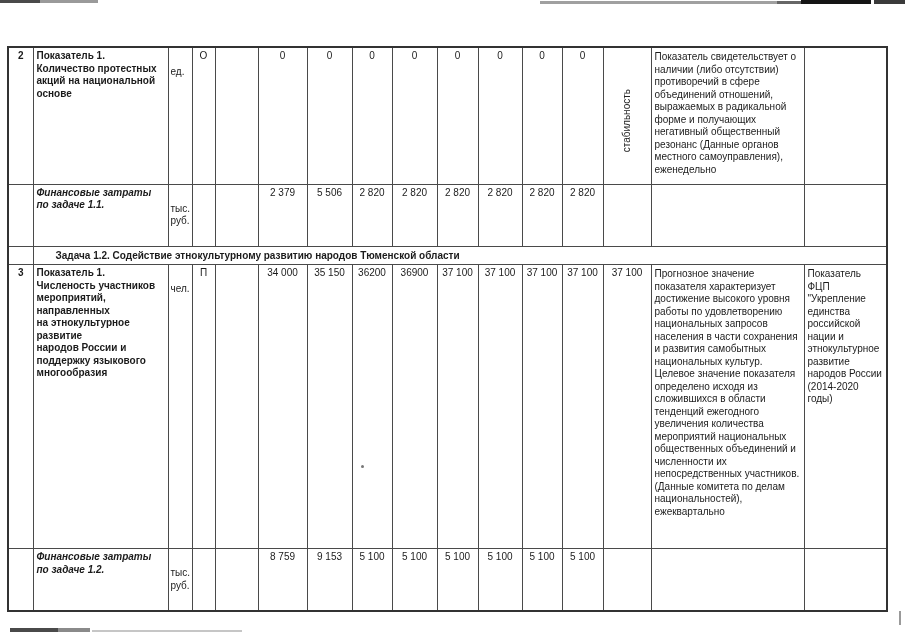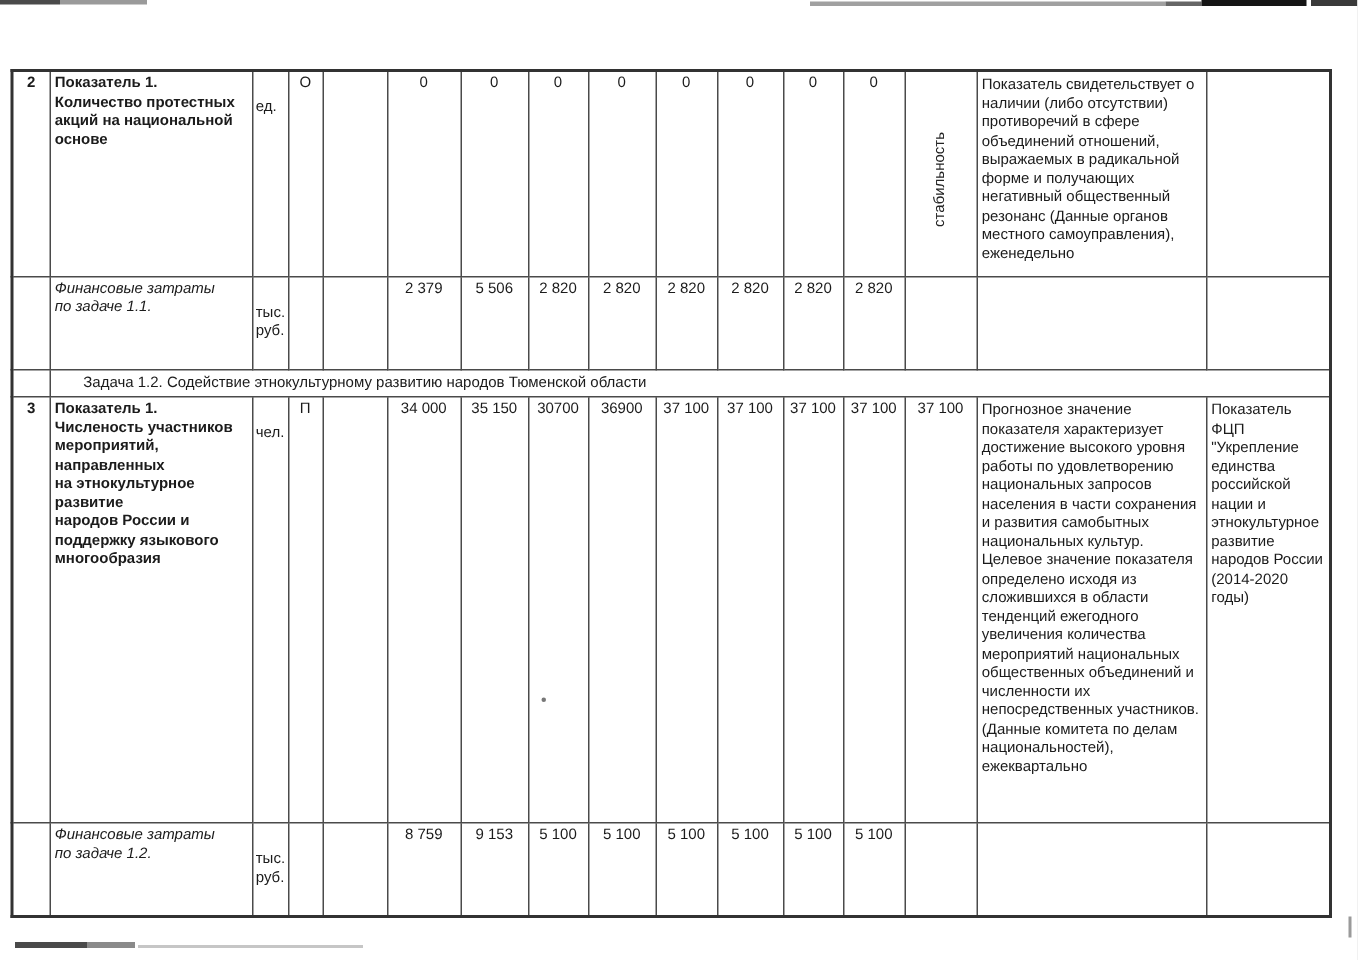--- a/index.html
+++ b/index.html
@@ -29,22 +29,22 @@
     font-size: 10px;
     line-height: 1.25;
     overflow: hidden;
     white-space: pre-line;
   }
   td.num { text-align: center; font-weight: bold; }
   td.val { text-align: center; white-space: nowrap; padding-left: 1px; padding-right: 1px; }
   td.name { font-weight: bold; margin-top: 15px; }
   td.unit { padding: 18px 2px; }
   td.mark { text-align: center; }
-  td.fin-label { font-weight: normal; font-style: italic; }
-  td.task-cell { font-weight: normal; white-space: nowrap; padding-top: 3px; padding-left: 22px; }
+  td.fin-label { font-weight: bold; font-style: italic; }
+  td.task-cell { font-weight: bold; white-space: nowrap; padding-top: 3px; padding-left: 22px; }
   td.vert-cell { vertical-align: middle; text-align: center; padding: 0; }
   .vert-text {
     display: inline-block;
     writing-mode: vertical-rl;
     transform: rotate(180deg);
     font-size: 10px;
     white-space: nowrap;
     color: #222;
   }
   td.note { padding: 3px 2px 2px 3px; }
@@ -155,21 +155,21 @@
 мероприятий, направленных
 на этнокультурное развитие
 народов России и
 поддержку языкового
 многообразия</td>
       <td class="unit">чел.</td>
       <td class="mark">П</td>
       <td></td>
       <td class="val">34 000</td>
       <td class="val">35 150</td>
-      <td class="val">30700</td>
+      <td class="val">36200</td>
       <td class="val">36900</td>
       <td class="val">37 100</td>
       <td class="val">37 100</td>
       <td class="val">37 100</td>
       <td class="val">37 100</td>
       <td class="val">37 100</td>
       <td class="note">Прогнозное значение
 показателя характеризует
 достижение высокого уровня
 работы по удовлетворению

